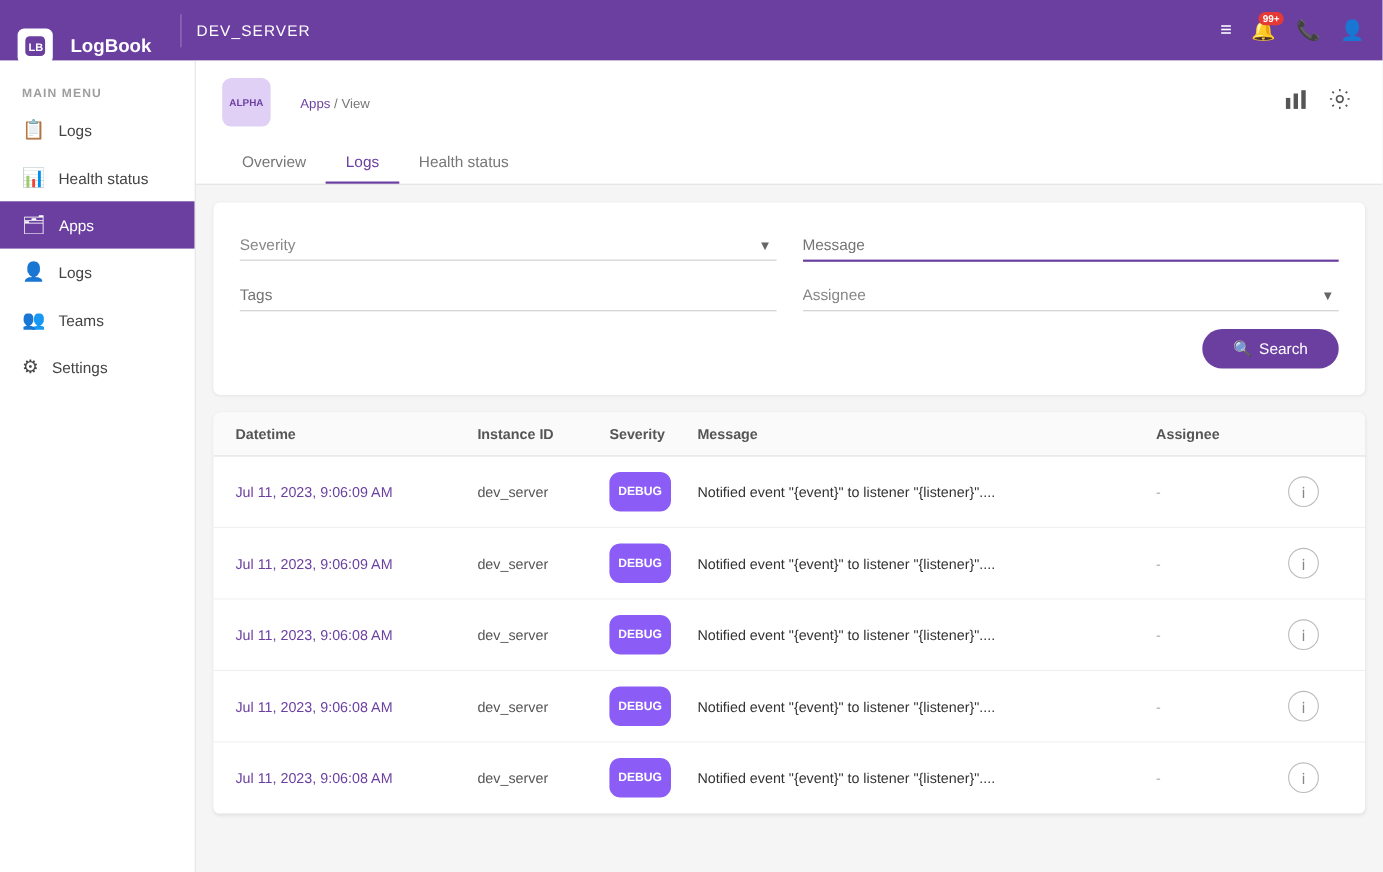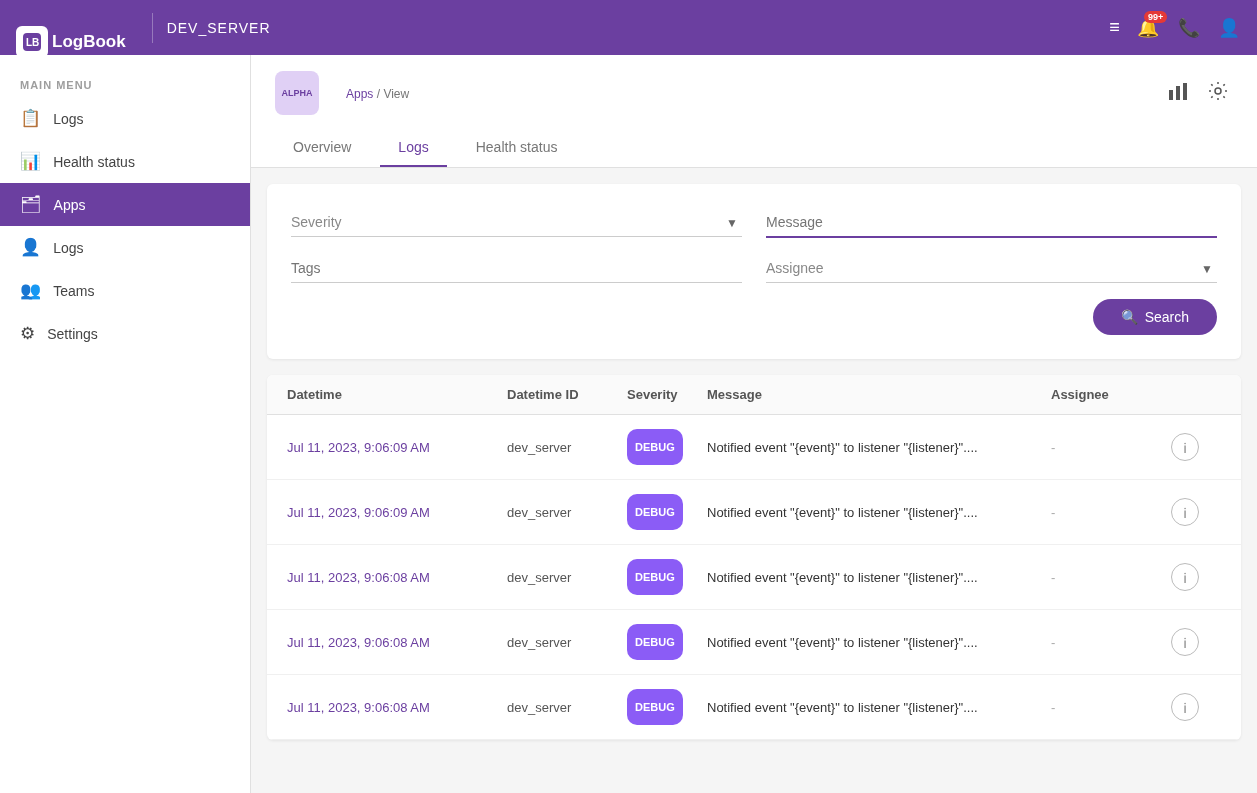--- a/index.html
+++ b/index.html
@@ -10,21 +10,21 @@
       background: #6b3fa0;
       height: 55px;
       display: flex;
       align-items: center;
       padding: 0 16px;
       flex-shrink: 0;
     }
     .topnav-brand {
       display: flex;
       align-items: center;
-      gap: 4px;
+      gap: 16px;
       color: #fff;
       font-weight: bold;
       font-size: 17px;
       margin-right: 12px;
       margin-top: 28px;
     }
     .brand-icon {
       width: 32px; height: 32px;
       background: #fff;
       border-radius: 6px;
@@ -71,21 +71,21 @@
 
     
     .layout {
       display: flex;
       flex: 1;
       overflow: hidden;
     }
 
     
     .sidebar {
-      width: 251px;
+      width: 178px;
       background: #fff;
       border-right: 1px solid #e0e0e0;
       flex-shrink: 0;
       overflow-y: auto;
       padding-top: 10px;
     }
     .sidebar-section-label {
       font-size: 11px;
       font-weight: 700;
       color: #9e9e9e;
@@ -163,21 +163,21 @@
       border: none;
       cursor: pointer;
       font-size: 20px;
       color: #555;
       padding: 4px;
     }
 
     
     .tabs {
       display: flex;
-      gap: 11px;
+      gap: 0;
       margin-top: 4px;
     }
     .tab {
       padding: 10px 18px;
       font-size: 14px;
       color: #777;
       cursor: pointer;
       border-bottom: 2px solid transparent;
       transition: all 0.15s;
     }
@@ -445,21 +445,21 @@
         <button class="search-btn">
           <span>🔍</span>
           <span>Search</span>
         </button>
       </div>
     </div>
 
     <div class="log-table">
       <div class="table-header-row">
         <div class="table-header-cell">Datetime</div>
-        <div class="table-header-cell">Datetime ID</div>
+        <div class="table-header-cell">Instance ID</div>
         <div class="table-header-cell">Severity</div>
         <div class="table-header-cell">Message</div>
         <div class="table-header-cell">Assignee</div>
         <div class="table-header-cell"></div>
       </div>
 
       <div id="table-body">
           <div class="table-row">
       <div class="table-cell datetime">Jul 11, 2023, 9:06:09 AM</div>
       <div class="table-cell instance">dev_server</div>

